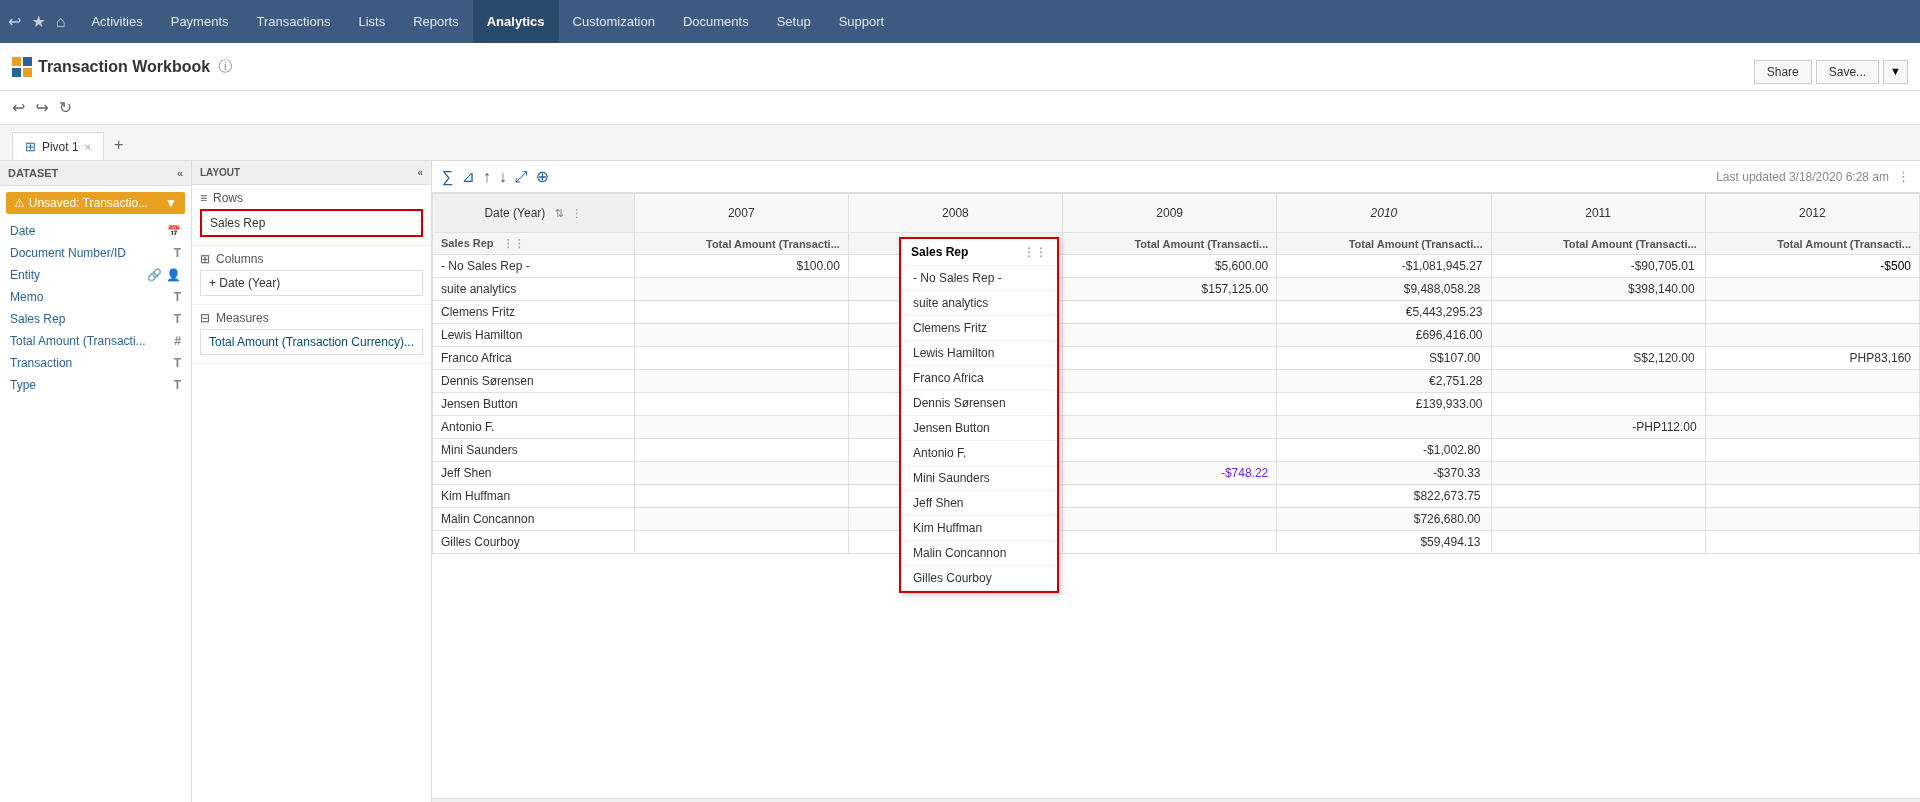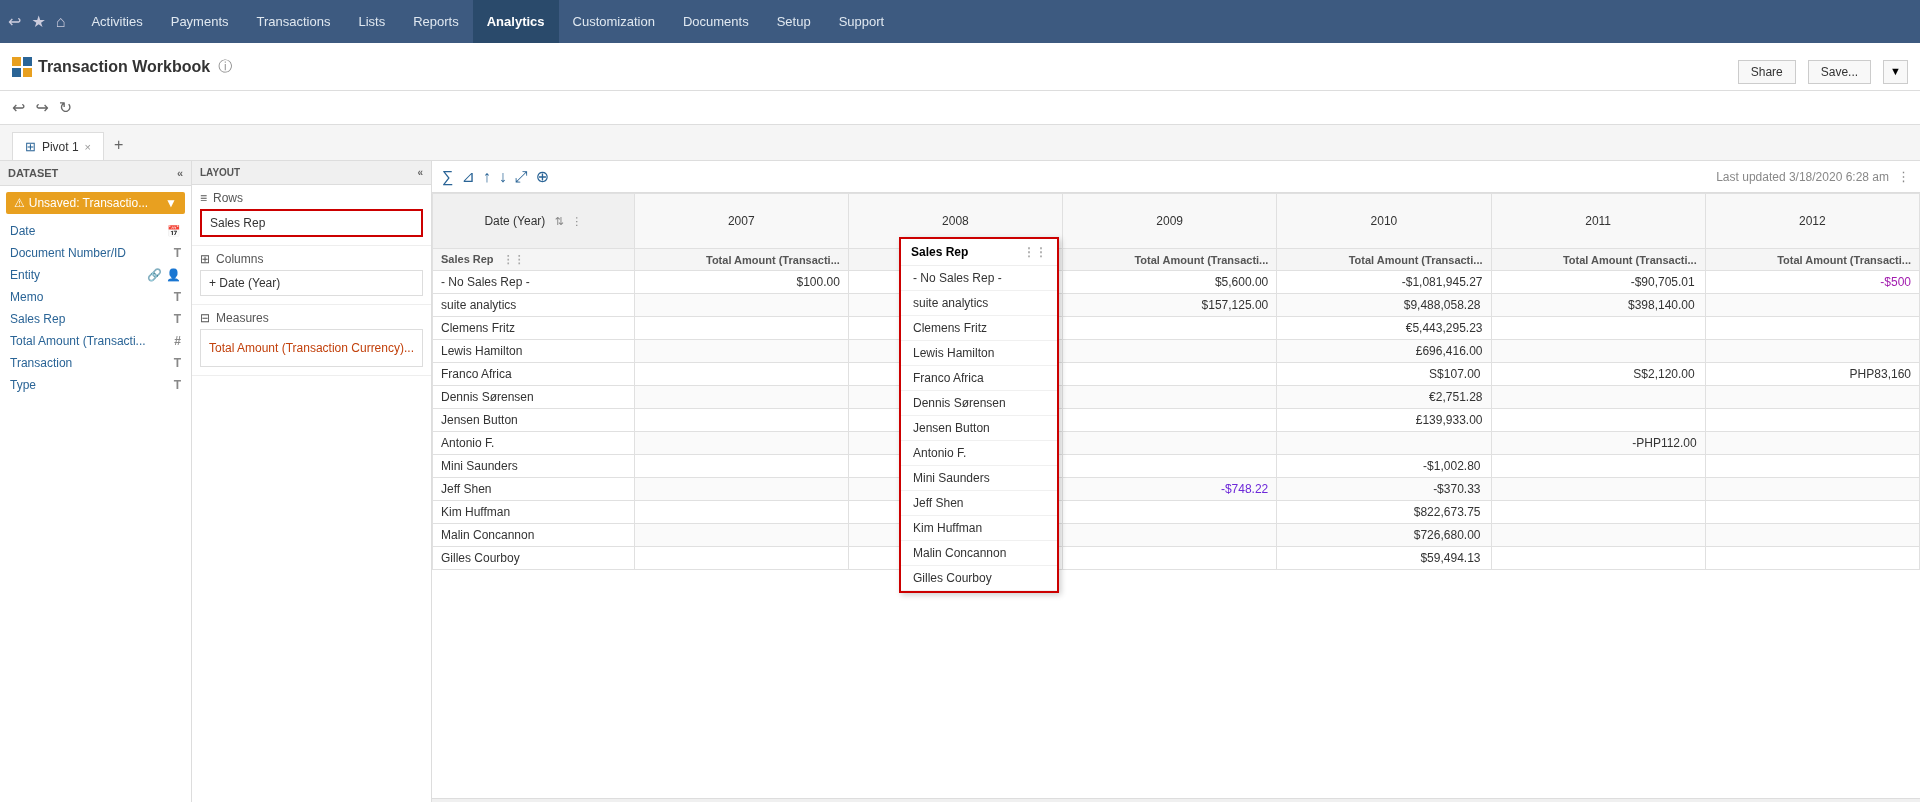--- a/index.html
+++ b/index.html
@@ -64,21 +64,21 @@
       color: #333;
       margin-right: 8px;
     }
     .info-icon {
       color: #888;
       font-size: 14px;
     }
     .header-right {
       margin-left: auto;
       display: flex;
-      gap: 12px;
+      gap: 4px;
       margin-top: 10px;
     }
     .btn-share, .btn-save {
       border: 1px solid #ccc;
       background: #f8f8f8;
       padding: 4px 12px;
       cursor: pointer;
       font-size: 12px;
       color: #333;
     }
@@ -238,27 +238,27 @@
       cursor: pointer;
       color: #333;
     }
     .layout-item-normal {
       border: 1px solid #ddd;
       border-color: transparent;
     }
     .measures-item {
       display: flex;
       align-items: center;
-      padding: 11px 8px;
+      padding: 5px 8px;
       margin: 2px 0;
       background: white;
       border: 1px solid #ddd;
       font-size: 12px;
       cursor: pointer;
-      color: #c2410c;
+      color: #0c4a6e;
     }
 
     
     .data-area {
       flex: 1;
       background: white;
       overflow: auto;
       position: relative;
     }
     .data-toolbar {
@@ -542,21 +542,21 @@
         <thead>
           <tr class="pivot-header-row">
             <th style="background:#f0f0f0;min-width:160px;">
               <span>Date (Year)</span>
               <span style="margin-left:6px;color:#888;font-size:11px;">⇅</span>
               <span style="margin-left:4px;color:#888;font-size:11px;">⋮</span>
             </th>
             <th class="date-year-header" colspan="1" style="text-align:center;padding:4px 40px;">2007</th>
             <th class="date-year-header" colspan="1" style="text-align:center;padding:4px 40px;">2008</th>
             <th class="date-year-header" colspan="1" style="text-align:center;padding:4px 40px;">2009</th>
-            <th class="date-year-header" colspan="1" style="text-align:center;padding:20px 40px;">2010</th>
+            <th class="date-year-header" colspan="1" style="text-align:center;padding:12px 40px;font-style:italic;">2010</th>
             <th class="date-year-header" colspan="1" style="text-align:center;padding:4px 18px;">2011</th>
             <th class="date-year-header" colspan="1" style="padding:4px 28px;">2012</th>
           </tr>
           <tr class="pivot-subheader">
             <th style="background:#f5f5f5;text-align:left;">
               <span>Sales Rep</span>
               <span style="margin-left:6px;color:#aaa;font-size:11px;">⋮⋮</span>
             </th>
             <th style="text-align:right;min-width:170px;">Total Amount (Transacti...</th>
             <th style="text-align:right;min-width:170px;">Total Amount (Transacti...</th>
@@ -567,21 +567,21 @@
           </tr>
         </thead>
         <tbody id="pivot-body">
         <tr>
               <td class="name-cell">- No Sales Rep -</td>
               <td>$100.00</td>
               <td></td>
               <td>$5,600.00</td>
               <td style="color: rgb(51, 51, 51);">-$1,081,945.27</td>
               <td style="color: rgb(51, 51, 51);">-$90,705.01<span style="color:#2a6496;font-size:10px;margin-left:2px;"></span></td>
-              <td style="color: #a21caf;">-$500</td>
+              <td style="color: #000000;">-$500</td>
             </tr>
             <tr style="background: rgb(250, 250, 250);">
               <td class="name-cell">suite analytics</td>
               <td></td>
               <td>$1,440.00</td>
               <td>$157,125.00</td>
               <td>$9,488,058.28<span style="color:#2a6496;font-size:10px;margin-left:2px;"></span></td>
               <td>$398,140.00<span style="color:#2a6496;font-size:10px;margin-left:2px;"></span></td>
               <td></td>
             </tr>

